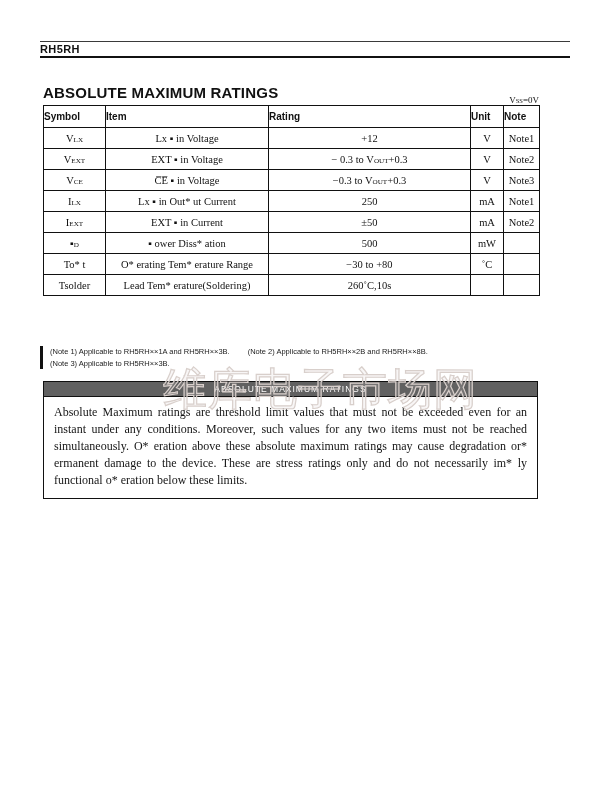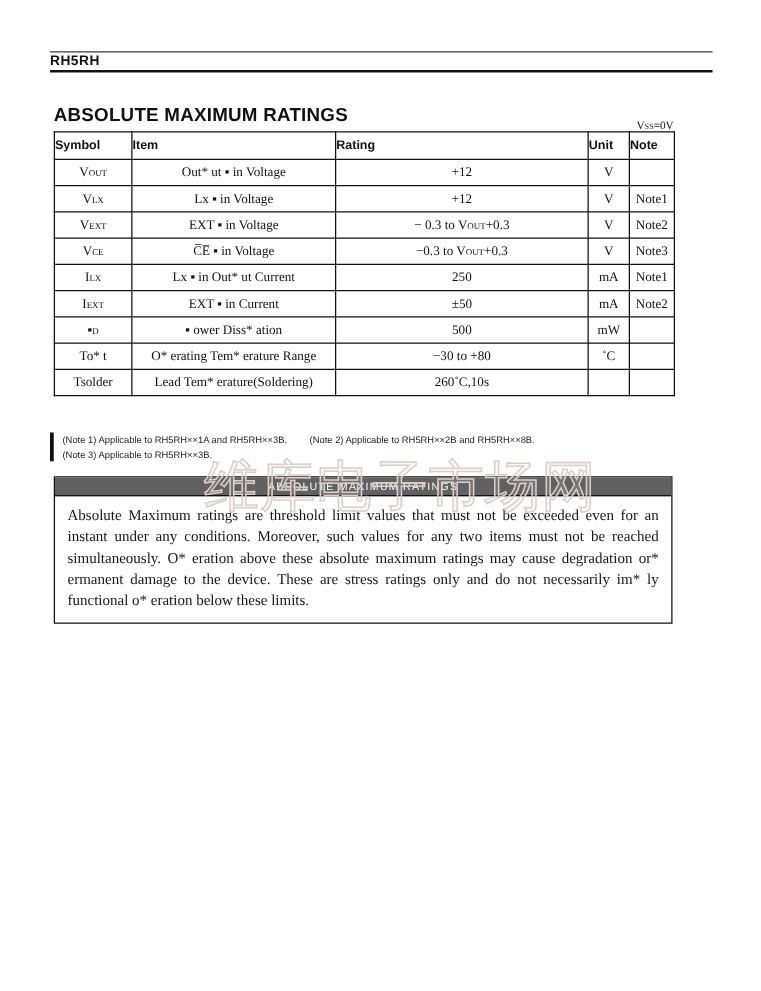--- a/index.html
+++ b/index.html
@@ -88,27 +88,20 @@
     </colgroup>
     <tbody>
         <tr>
       <th>Symbol</th>
       <th>Item</th>
       <th>Rating</th>
       <th>Unit</th>
       <th>Note</th>
     </tr>
     <tr>
-      <td class="c-sym"><span>V</span><span class="sc">OUT</span></td>
-      <td class="c-item">Out* ut ▪ in Voltage</td>
-      <td class="c-rating"><span>+12</span><span class="sc"></span><span></span></td>
-      <td class="c-unit">V</td>
-      <td class="c-note"></td>
-    </tr>
-    <tr>
       <td class="c-sym"><span>V</span><span class="sc">LX</span></td>
       <td class="c-item">Lx ▪ in Voltage</td>
       <td class="c-rating"><span>+12</span><span class="sc"></span><span></span></td>
       <td class="c-unit">V</td>
       <td class="c-note">Note1</td>
     </tr>
     <tr>
       <td class="c-sym"><span>V</span><span class="sc">EXT</span></td>
       <td class="c-item">EXT ▪ in Voltage</td>
       <td class="c-rating"><span>− 0.3 to V</span><span class="sc">OUT</span><span>+0.3</span></td>

